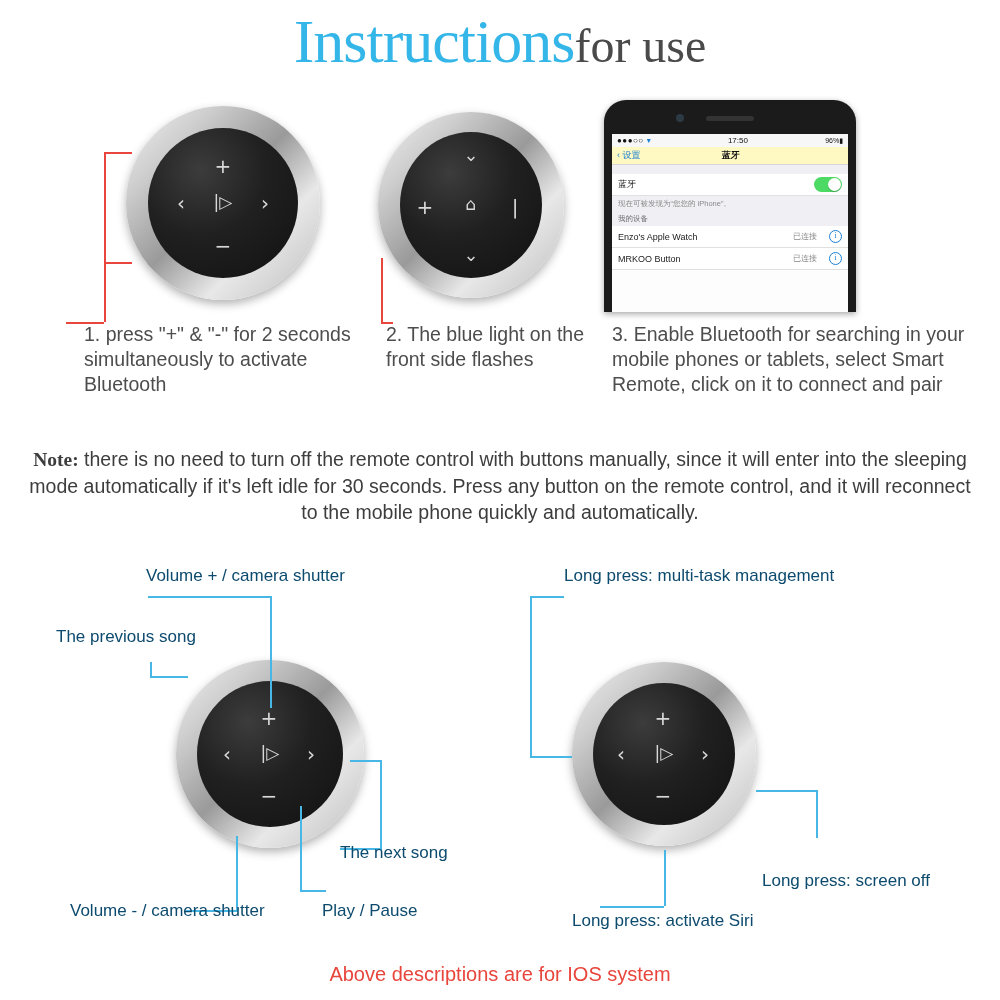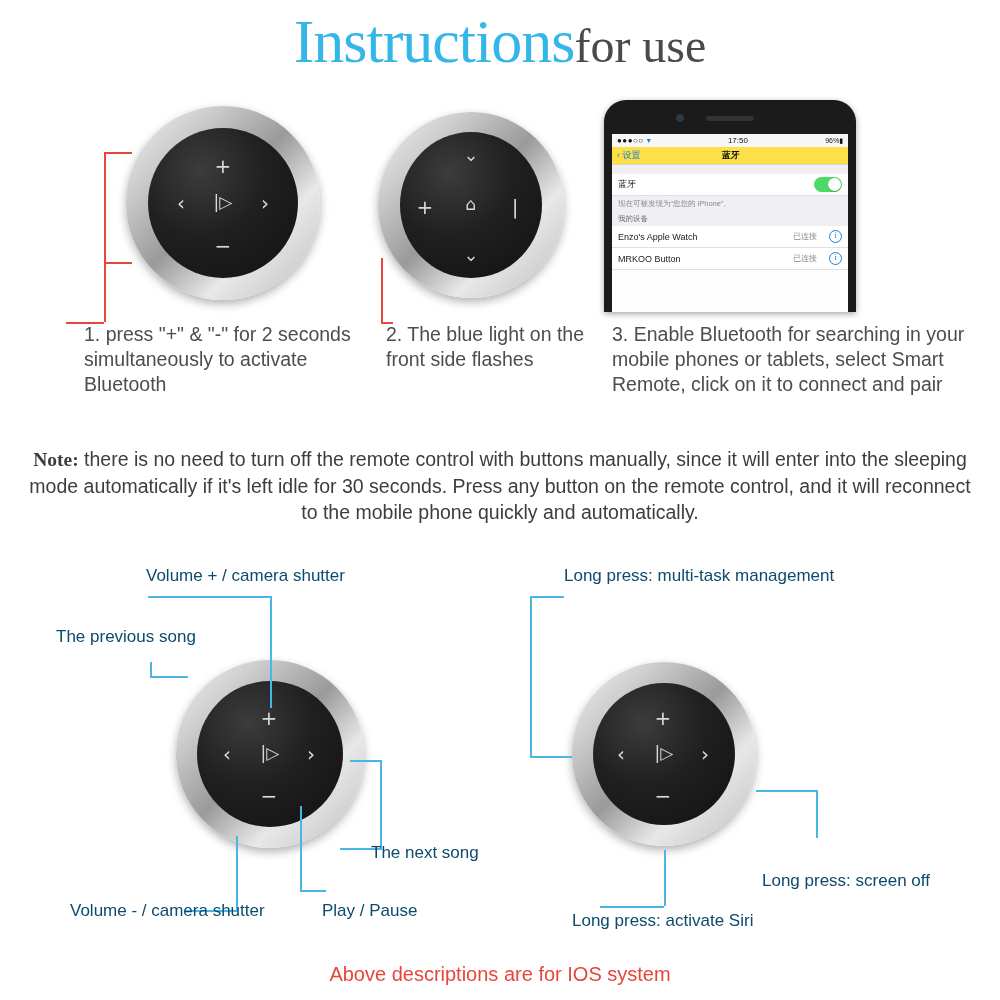--- a/index.html
+++ b/index.html
@@ -134,21 +134,21 @@
     font-size: 8px;
     color: #111;
     background: #f7f7f7;
   }
   .statusbar .dots { letter-spacing: .5px; }
   .statusbar .wifi { margin-left: 3px; color: #1a7fd4; }
   .statusbar .time { flex: 1; text-align: center; }
   .statusbar .batt { font-size: 7px; }
   .navbar {
     height: 17px;
-    background: #fde047;
+    background: #fef9c3;
     border-bottom: 1px solid #d7d7d7;
     display: flex; align-items: center;
     padding: 0 5px;
     font-size: 9px;
   }
   .navbar .back { color: #1a7fd4; }
   .navbar .title { flex: 1; text-align: center; font-weight: bold; color: #111; }
   .sec-gap { height: 9px; background: #efeff4; }
   .row {
     background: #fff;
@@ -296,21 +296,21 @@
 <div class="ln h abs" style="left:340px; top:848px; width:42px;"></div>
 
 <div class="ln v abs" style="left:300px; top:806px; height:84px;"></div>
 <div class="ln h abs" style="left:300px; top:890px; width:26px;"></div>
 
 <div class="ln v abs" style="left:236px; top:836px; height:74px;"></div>
 <div class="ln h abs" style="left:186px; top:910px; width:52px;"></div>
 
 <div class="lbl" style="left:146px; top:563px; width:330px;">Volume + / camera shutter</div>
 <div class="lbl" style="left:56px; top:624px; width:180px;">The previous song</div>
-<div class="lbl" style="left:340px; top:840px; width:230px;margin-left:31px;">The next song</div>
+<div class="lbl" style="left:340px; top:840px; width:230px;">The next song</div>
 <div class="lbl" style="left:322px; top:898px; width:220px;">Play / Pause</div>
 <div class="lbl" style="left:70px; top:898px; width:230px;">Volume - / camera shutter</div>
 
 <div class="remote" id="remote-4" style="left:572px; top:662px; width:184px; height:184px;">
   <div class="face" style="left:21px; top:21px; width:142px; height:142px;"></div>
   <div class="btn" style="left:80px; top:46px; width:22px;">+</div>
   <div class="btn" style="left:80px; top:124px; width:22px;">−</div>
   <div class="btn" style="left:38px; top:82px; width:22px;">‹</div>
   <div class="btn" style="left:122px; top:82px; width:22px;">›</div>
   <div class="btn" style="left:78px; top:83px; width:28px; font-size:17px;">|▷</div>

